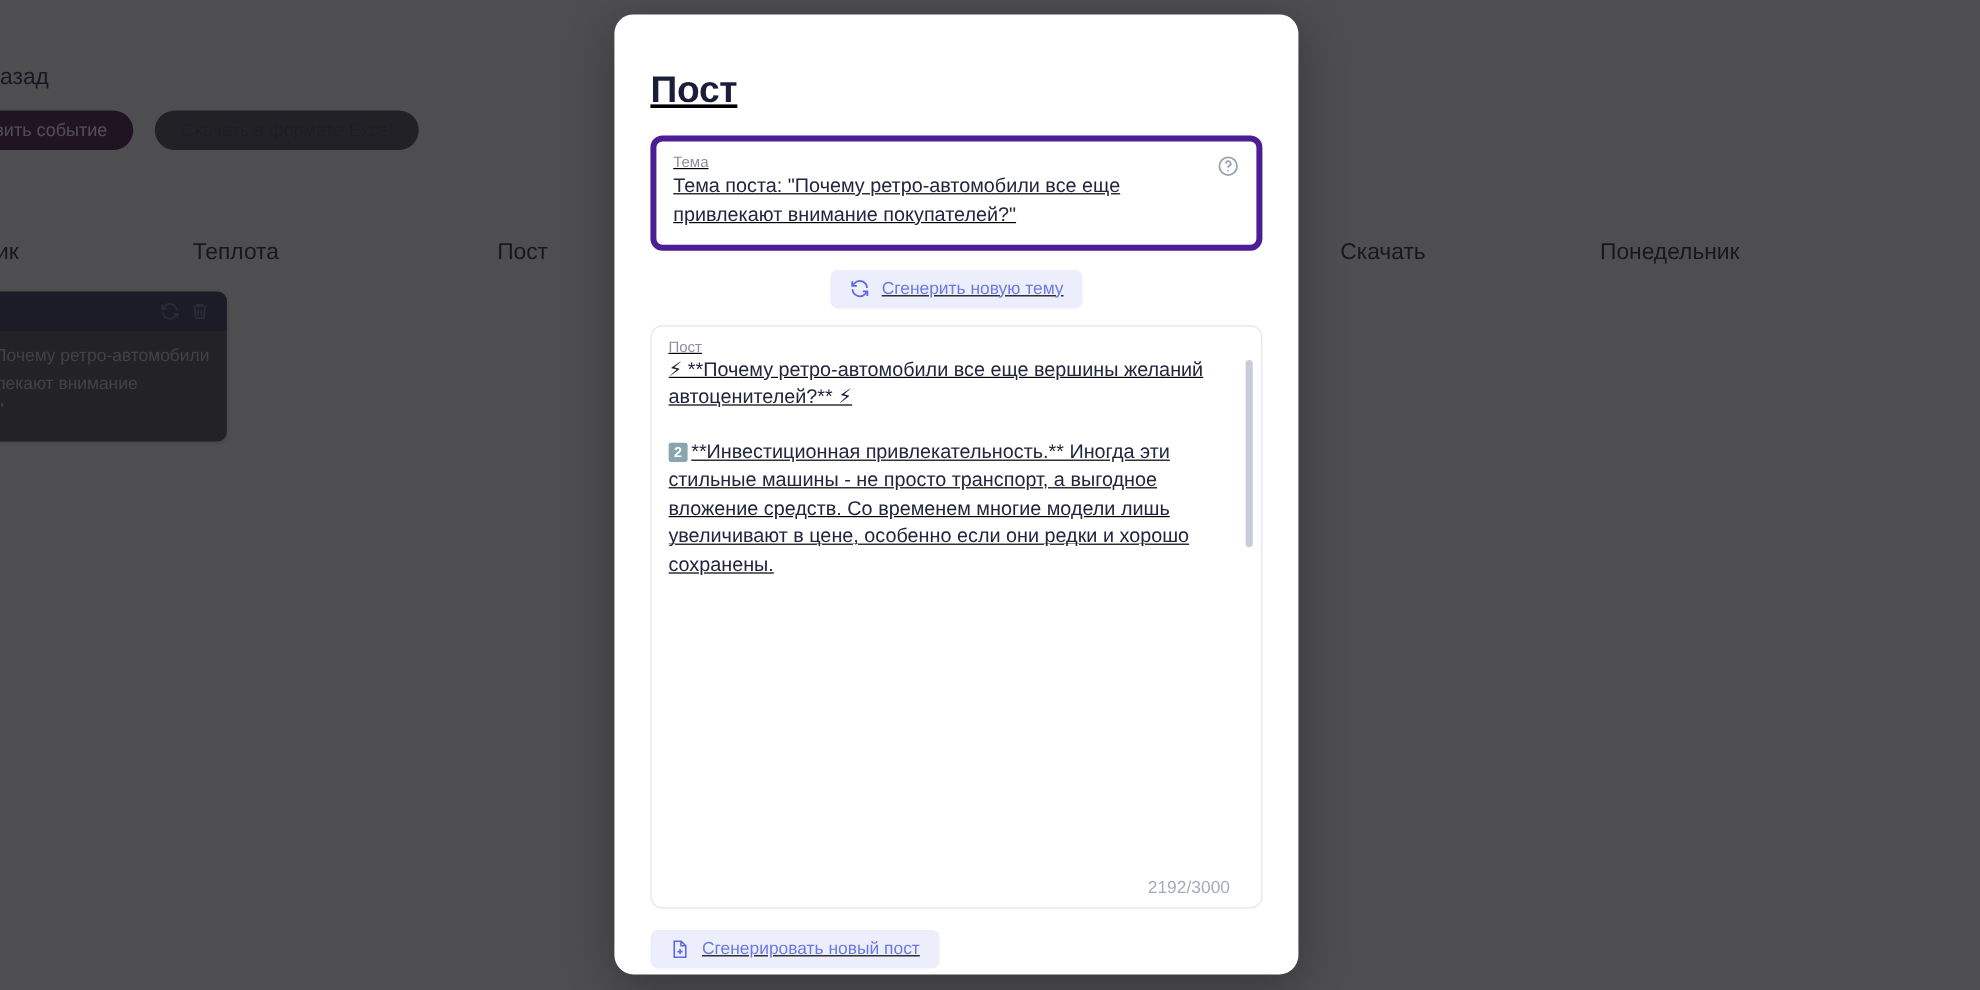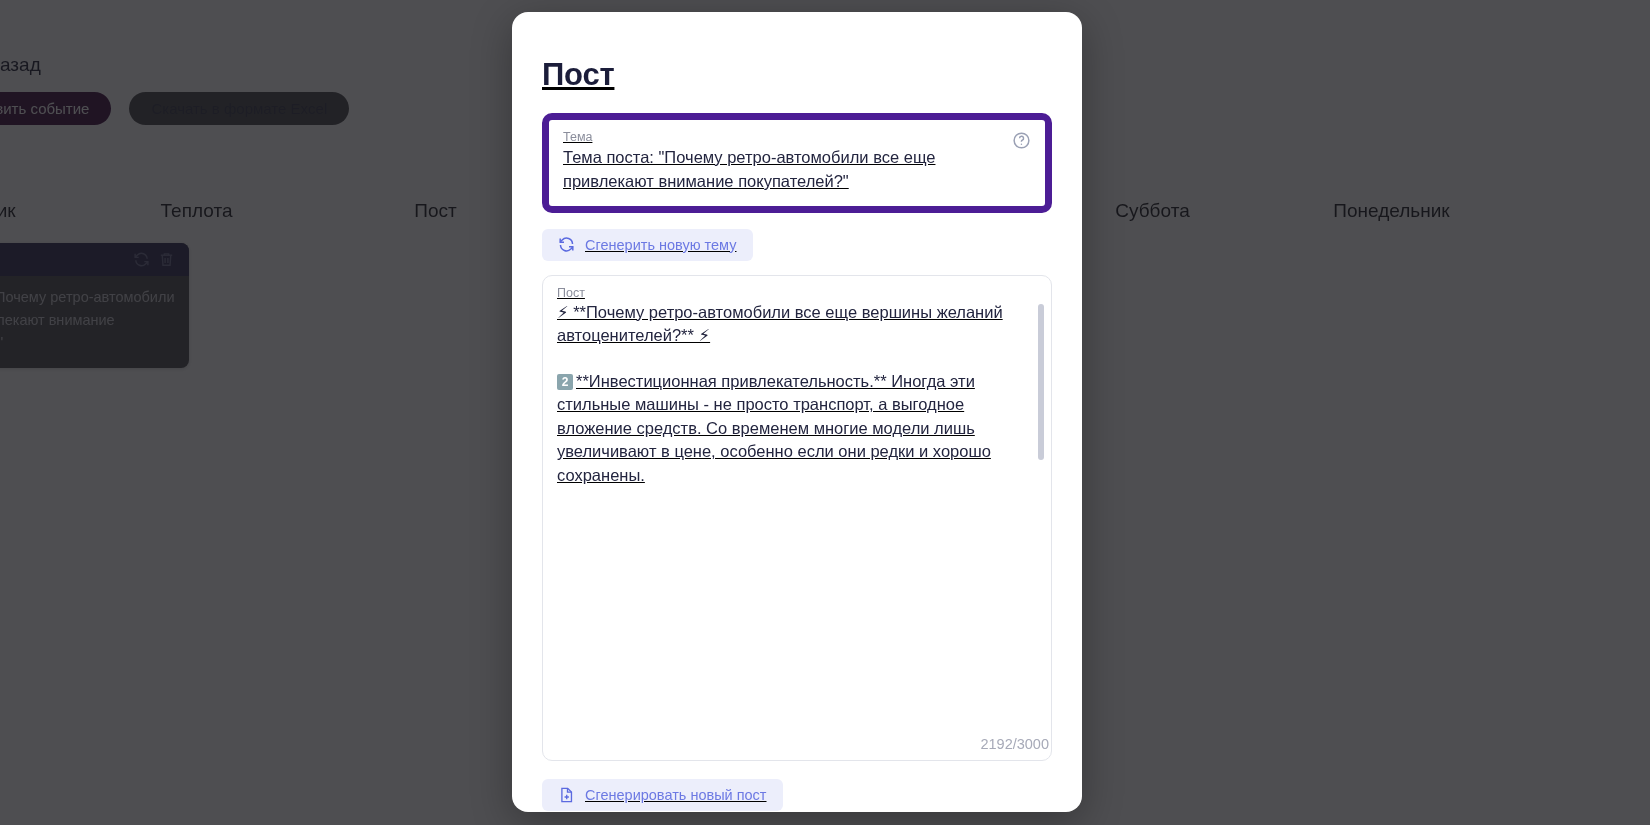--- a/index.html
+++ b/index.html
@@ -90,21 +90,21 @@
   }
   .modal-title {
     font-size: 31px; font-weight: 700; color: #1b1d3a;
     letter-spacing: -0.2px;
     margin: 15px 0 20px 0;
   }
 
   
   .field-box {
     position: relative;
-    border: 7px solid #4c1d95;
+    border: 5px solid #4c1d95;
     border-radius: 10px;
     background: #fff;
     padding: 10px 50px 12px 14px;
     min-height: 90px;
   }
   .field-label {
     font-size: 12.5px; color: #8b8e9c; margin-bottom: 2px;
     font-weight: 400;
   }
   .field-value {
@@ -112,21 +112,21 @@
     word-wrap: break-word;
   }
   .help-icon {
     position: absolute; right: 14px; top: 11px;
     width: 19px; height: 19px;
     cursor: pointer;
   }
 
   
   .gen-row {
-    display: flex; justify-content: flex-start;
+    display: flex; justify-content: center;
     margin: 16px 0 14px 0;
   }
   .btn-light {
     display: flex; align-items: center; gap: 10px;
     background: #eceefb;
     border: none; border-radius: 6px;
     height: 32px; padding: 0 16px;
     font-size: 14.5px; color: #6c79e3;
     cursor: pointer; white-space: nowrap;
     font-family: inherit;
@@ -173,21 +173,21 @@
     border-radius: 3px; background: transparent;
     cursor: pointer;
   }
   .scroll-thumb {
     position: absolute; right: 7px; top: 28px;
     width: 6px; height: 156px;
     border-radius: 3px; background: #c9ccd8;
     cursor: grab;
   }
   .char-counter {
-    position: absolute; right: 2px; bottom: 8px;
+    position: absolute; right: 26px; bottom: 8px;
     font-size: 14.5px; color: #a7aab8;
   }
 
   
   .gen-row-bottom {
     display: flex; 
     margin-top: 18px;
   }
 </style>
 </head>
@@ -202,21 +202,21 @@
       <button class="btn-pill btn-primary-purple">Добавить событие</button>
       <button class="btn-pill btn-soft-grey">Скачать в формате Excel</button>
     </div>
 
     <div class="bg-weekdays">
       <div class="bg-weekday">Понедельник</div>
       <div class="bg-weekday">Теплота</div>
       <div class="bg-weekday">Пост</div>
       <div class="bg-weekday">Четверг</div>
       <div class="bg-weekday">Пятница</div>
-      <div class="bg-weekday">Суббота</div>
+      <div class="bg-weekday">Скачать</div>
       <div class="bg-weekday">Понедельник</div>
     </div>
 
     <div class="bg-event-card">
       <div class="bg-event-head">
 
         <span class="spacer"></span>
         <span>
           <svg class="bg-ico" viewBox="0 0 24 24" fill="none" stroke="#6e6d92" stroke-width="2">
             <path d="M20 11a8 8 0 0 0-13.7-5.3L3 9"></path>

